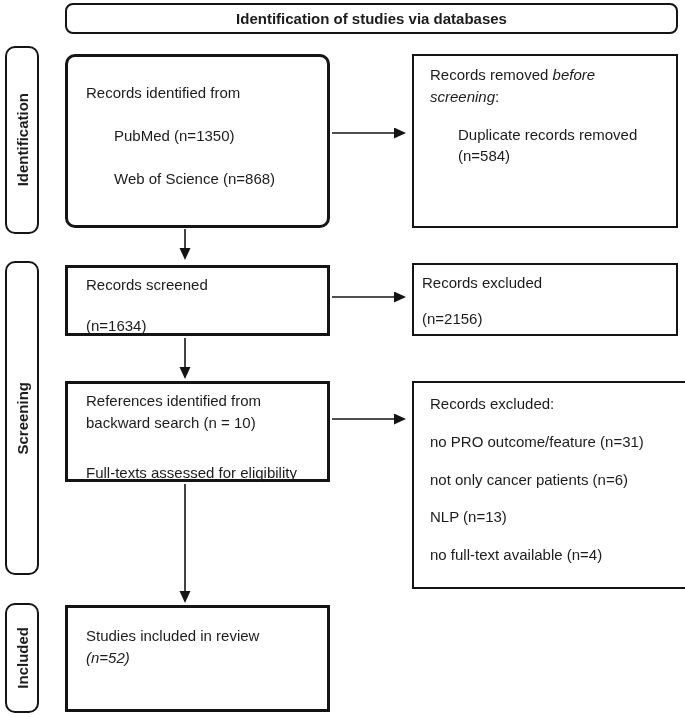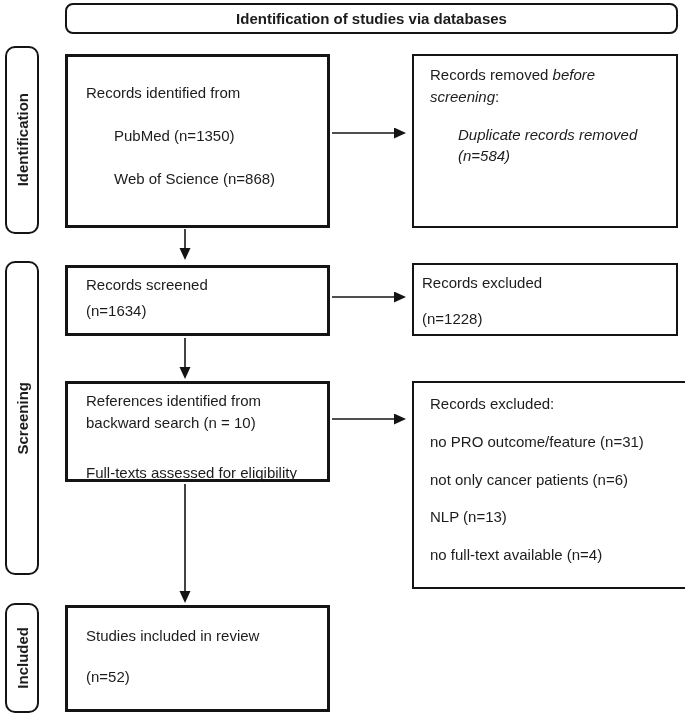--- a/index.html
+++ b/index.html
@@ -48,35 +48,36 @@
     white-space: nowrap;
   }
   #stage-identification { top: 46px;  height: 188px; }
   #stage-screening      { top: 261px; height: 314px; }
   #stage-included       { top: 603px; height: 110px; }
 
   
   #box-records-identified {
     left: 65px; top: 54px; width: 265px; height: 174px;
     padding: 25px 10px 0 18px;
+    border-radius: 10px;
   }
   #box-records-identified .src { margin: 21px 0 0 28px; }
 
   #box-records-removed {
     left: 412px; top: 54px; width: 266px; height: 174px;
     padding: 8px 10px 0 16px;
   }
   #box-records-removed .lead { max-width: 205px; }
-  #box-records-removed .detail { margin: 16px 0 14px 28px; max-width: 204px; font-style: italic; }
+  #box-records-removed .detail { margin: 16px 0 14px 28px; max-width: 204px; }
 
   #box-records-screened {
     left: 65px; top: 265px; width: 265px; height: 71px;
     padding: 6px 10px 4px 18px;
   }
-  #box-records-screened .count { margin-top: 4px; }
+  #box-records-screened .count { margin-top: 19px; }
 
   #box-records-excluded-screening {
     left: 412px; top: 263px; width: 266px; height: 73px;
     padding: 7px 10px 0 8px;
   }
   #box-records-excluded-screening .count { margin-top: 14px; }
 
   #box-fulltext-assessment {
     left: 65px; top: 381px; width: 265px; height: 101px;
     padding: 6px 4px 0 18px;
@@ -87,21 +88,21 @@
   #box-records-excluded-fulltext {
     left: 412px; top: 381px; width: 320px; height: 208px;
     padding: 10px 4px 0 16px;
   }
   #box-records-excluded-fulltext .reason { margin-top: 16px; }
 
   #box-studies-included {
     left: 65px; top: 605px; width: 265px; height: 107px;
     padding: 17px 10px 0 18px;
   }
-  #box-studies-included .count { margin-top: 19px; }
+  #box-studies-included .count { margin-top: 0; font-style: italic; }
 
   
   #arrow-layer {
     position: absolute; left: 0; top: 0;
     width: 685px; height: 717px;
     pointer-events: none;
   }
   #arrow-layer line { stroke: #141414; stroke-width: 1.6; }
 </style>
 </head>
@@ -134,21 +135,21 @@
     <p class="detail">Duplicate records removed (n=584)</p>
   </div>
 
   <div class="box thick" id="box-records-screened">
     <p>Records screened</p>
     <p class="count">(n=1634)</p>
   </div>
 
   <div class="box" id="box-records-excluded-screening">
     <p>Records excluded</p>
-    <p class="count">(n=1228)</p>
+    <p class="count">(n=2156)</p>
   </div>
 
   <div class="box thick" id="box-fulltext-assessment">
     <p class="wrapline">References identified from backward search (n = 10)</p>
     <p class="second">Full-texts assessed for eligibility</p>
   </div>
 
   <div class="box" id="box-records-excluded-fulltext">
     <p>Records excluded:</p>
     <p class="reason">no PRO outcome/feature (n=31)</p>

